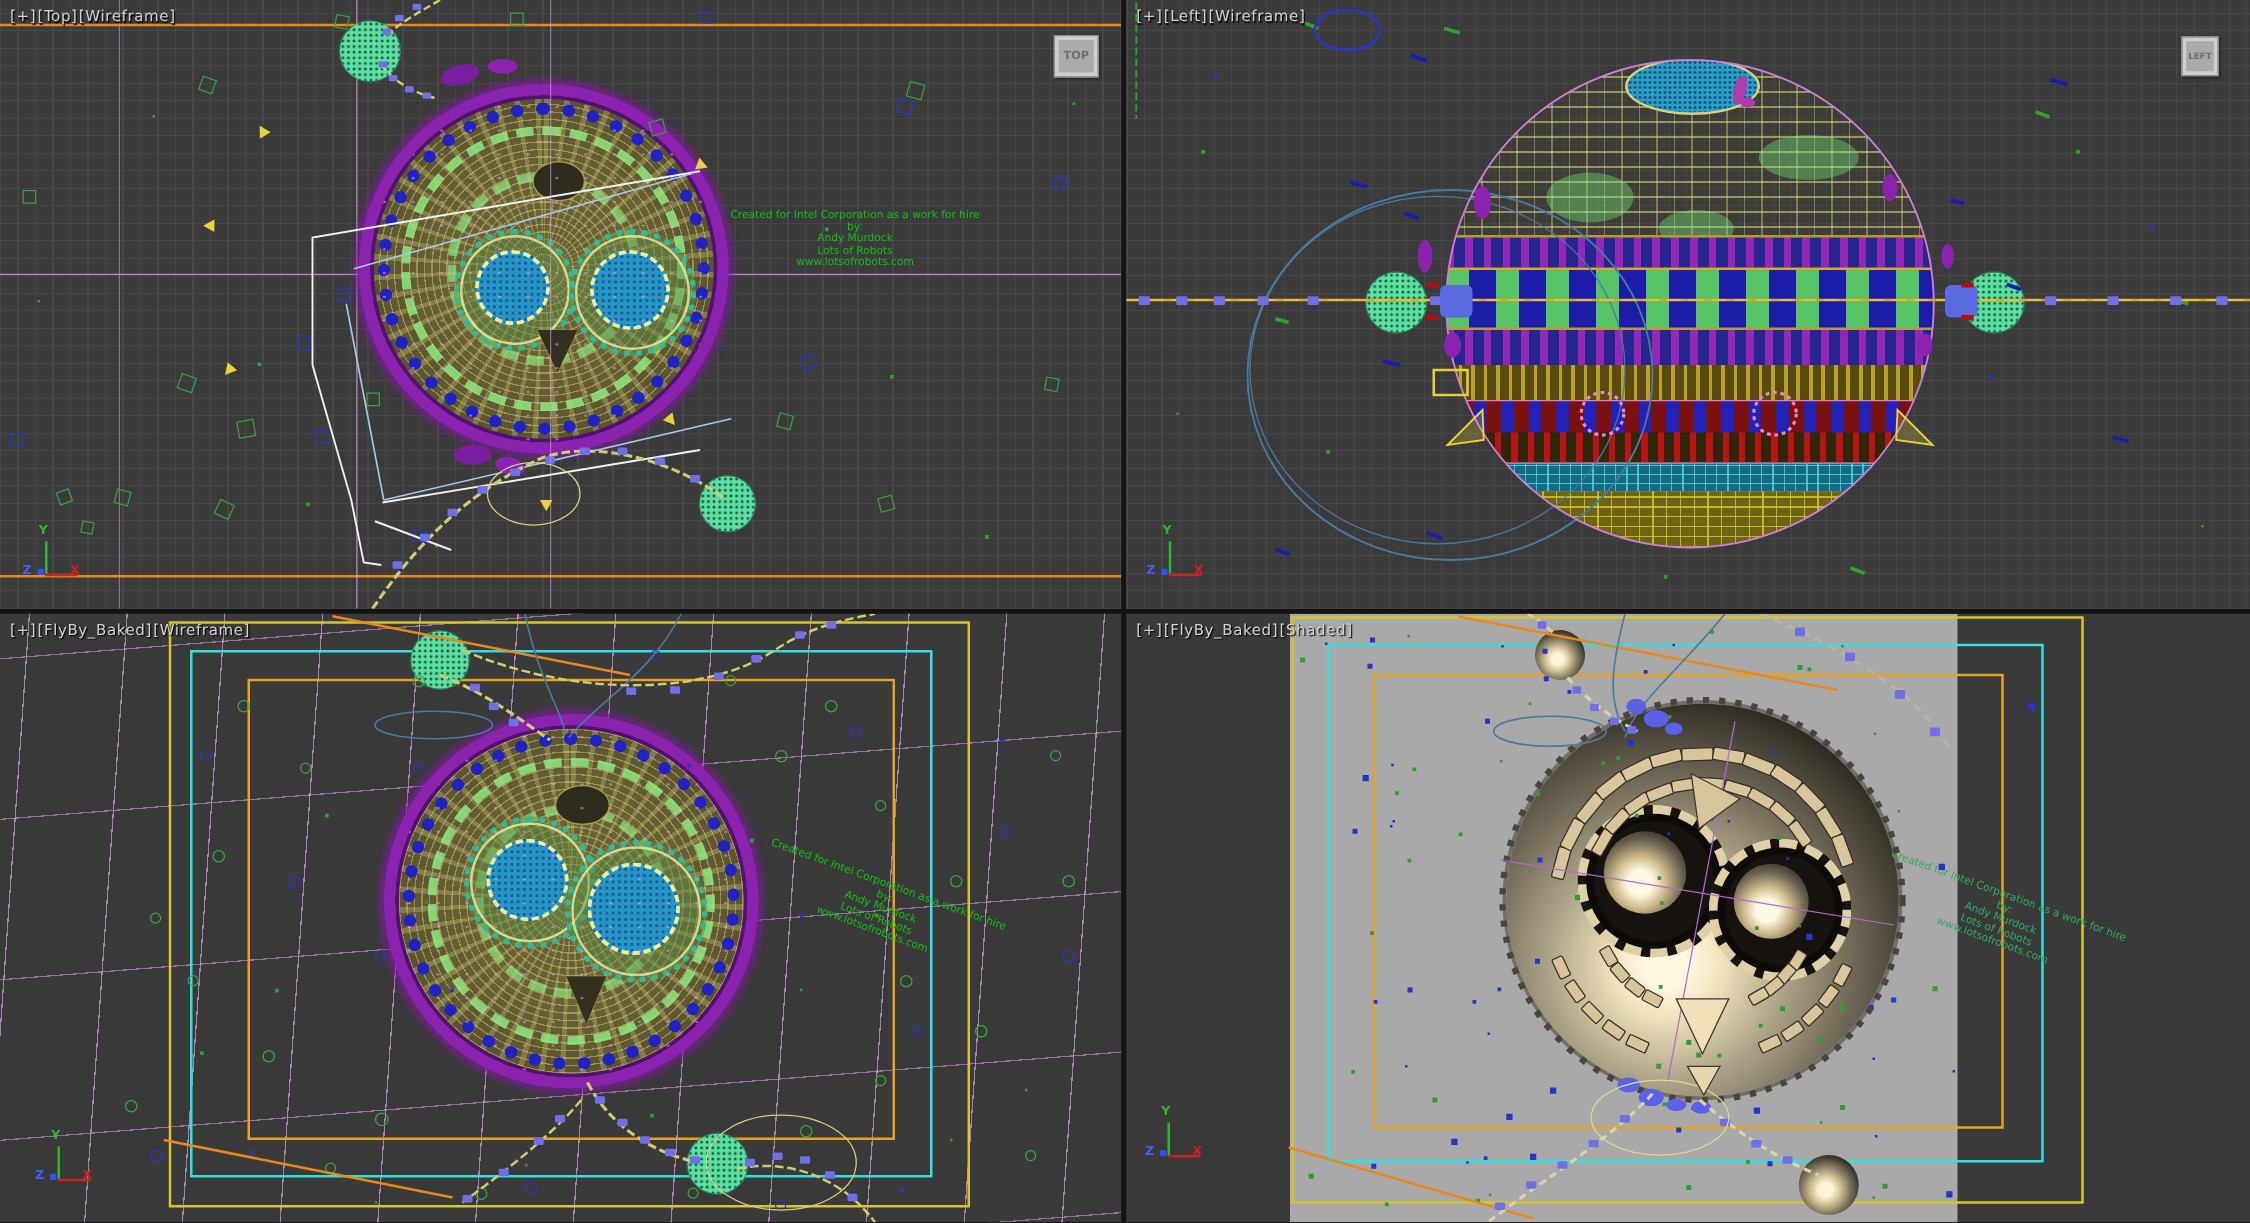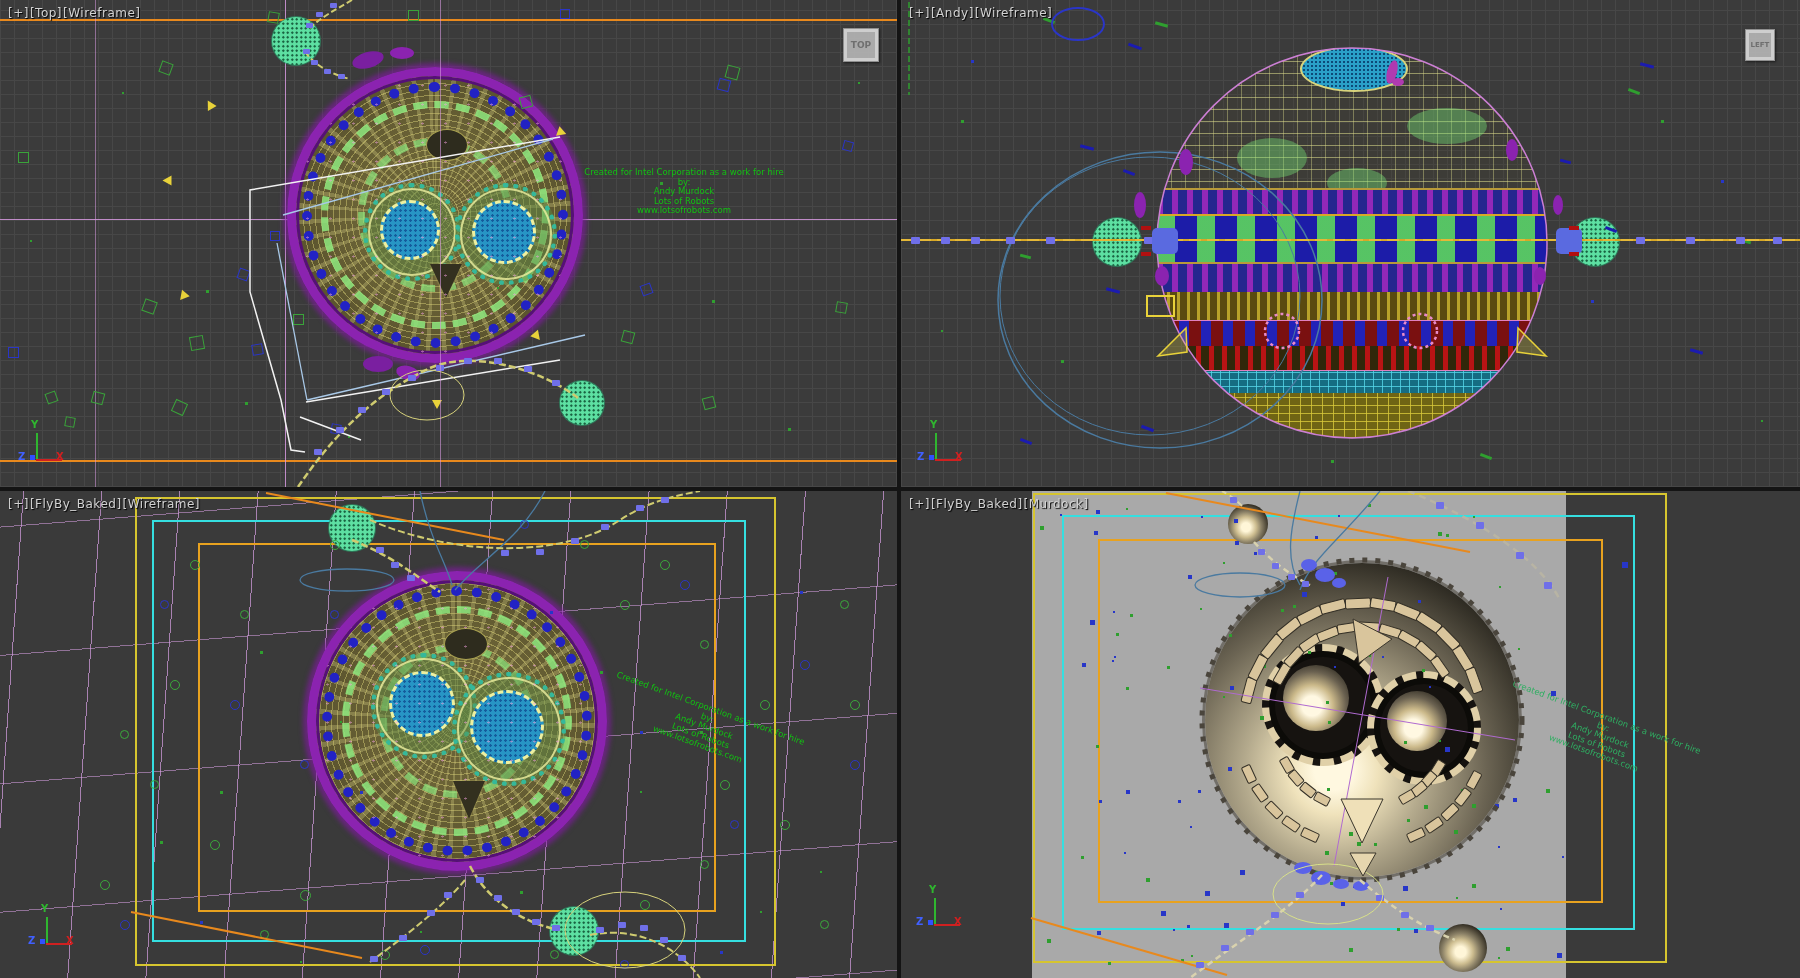--- a/index.html
+++ b/index.html
@@ -324,21 +324,21 @@
         <span>LEFT</span>
       </div>
     <div class="tripod" style="left:14px;top:425px;">
       <div class="stem"></div>
         <div class="arm"></div>
         <div class="zt"></div>
       <span class="lY">Y</span>
       <span class="lX">X</span>
       <span class="lZ">Z</span>
     </div>
-    <div class="vplabel"><span>[+]</span><span>[Andy]</span><span>[Wireframe]</span></div>
+    <div class="vplabel"><span>[+]</span><span>[Left]</span><span>[Wireframe]</span></div>
   <div class="mk m-bdash" style="left: 227px; top: 45px; width: 14px; height: 3px; transform: rotate(20deg);"></div>
       <div class="mk m-bdash" style="left: 179px; top: 146px; width: 14px; height: 3px; transform: rotate(15deg);"></div>
       <div class="mk m-bdash" style="left: 222px; top: 171px; width: 12px; height: 3px; transform: rotate(20deg);"></div>
       <div class="mk m-bdash" style="left: 205px; top: 289px; width: 14px; height: 3px; transform: rotate(15deg);"></div>
       <div class="mk m-bdash" style="left: 240px; top: 427px; width: 13px; height: 3px; transform: rotate(20deg);"></div>
       <div class="mk m-bdash" style="left: 739px; top: 64px; width: 14px; height: 3px; transform: rotate(15deg);"></div>
       <div class="mk m-bdash" style="left: 704px; top: 228px; width: 12px; height: 3px; transform: rotate(20deg);"></div>
       <div class="mk m-bdash" style="left: 789px; top: 350px; width: 13px; height: 3px; transform: rotate(15deg);"></div>
       <div class="mk m-bdash" style="left: 119px; top: 440px; width: 12px; height: 3px; transform: rotate(20deg);"></div>
       <div class="mk m-bdash" style="left: 659px; top: 160px; width: 11px; height: 3px; transform: rotate(15deg);"></div>
@@ -567,21 +567,21 @@
         <div>www.lotsofrobots.com</div>
       </div>
     <div class="tripod" style="left:13px;top:399px;">
       <div class="stem"></div>
         <div class="arm"></div>
         <div class="zt"></div>
       <span class="lY">Y</span>
       <span class="lX">X</span>
       <span class="lZ">Z</span>
     </div>
-    <div class="vplabel"><span>[+]</span><span>[FlyBy_Baked]</span><span>[Murdock]</span></div>
+    <div class="vplabel"><span>[+]</span><span>[FlyBy_Baked]</span><span>[Shaded]</span></div>
   <div class="mk m-bdot" style="left: 721px; top: 71px; width: 6px; height: 6px;"></div>
       <div class="mk m-bdot" style="left: 339px; top: 379px; width: 5px; height: 5px;"></div>
       <div class="mk m-bdot" style="left: 650px; top: 200px; width: 5px; height: 5px;"></div>
       <div class="mk m-bdot" style="left: 260px; top: 420px; width: 5px; height: 5px;"></div>
       <div class="mk m-gdot" style="left: 139px; top: 35px; width: 4px; height: 4px;"></div>
       <div class="mk m-gdot" style="left: 503px; top: 250px; width: 3px; height: 3px;"></div>
       <div class="mk m-gdot" style="left: 380px; top: 118px; width: 3px; height: 3px;"></div>
       <div class="mk m-gdot" style="left: 520px; top: 127px; width: 2px; height: 2px;"></div>
       <div class="mk m-gdot" style="left: 538px; top: 249px; width: 2px; height: 2px;"></div>
       <div class="mk m-gdot" style="left: 328px; top: 143px; width: 3px; height: 3px;"></div>

